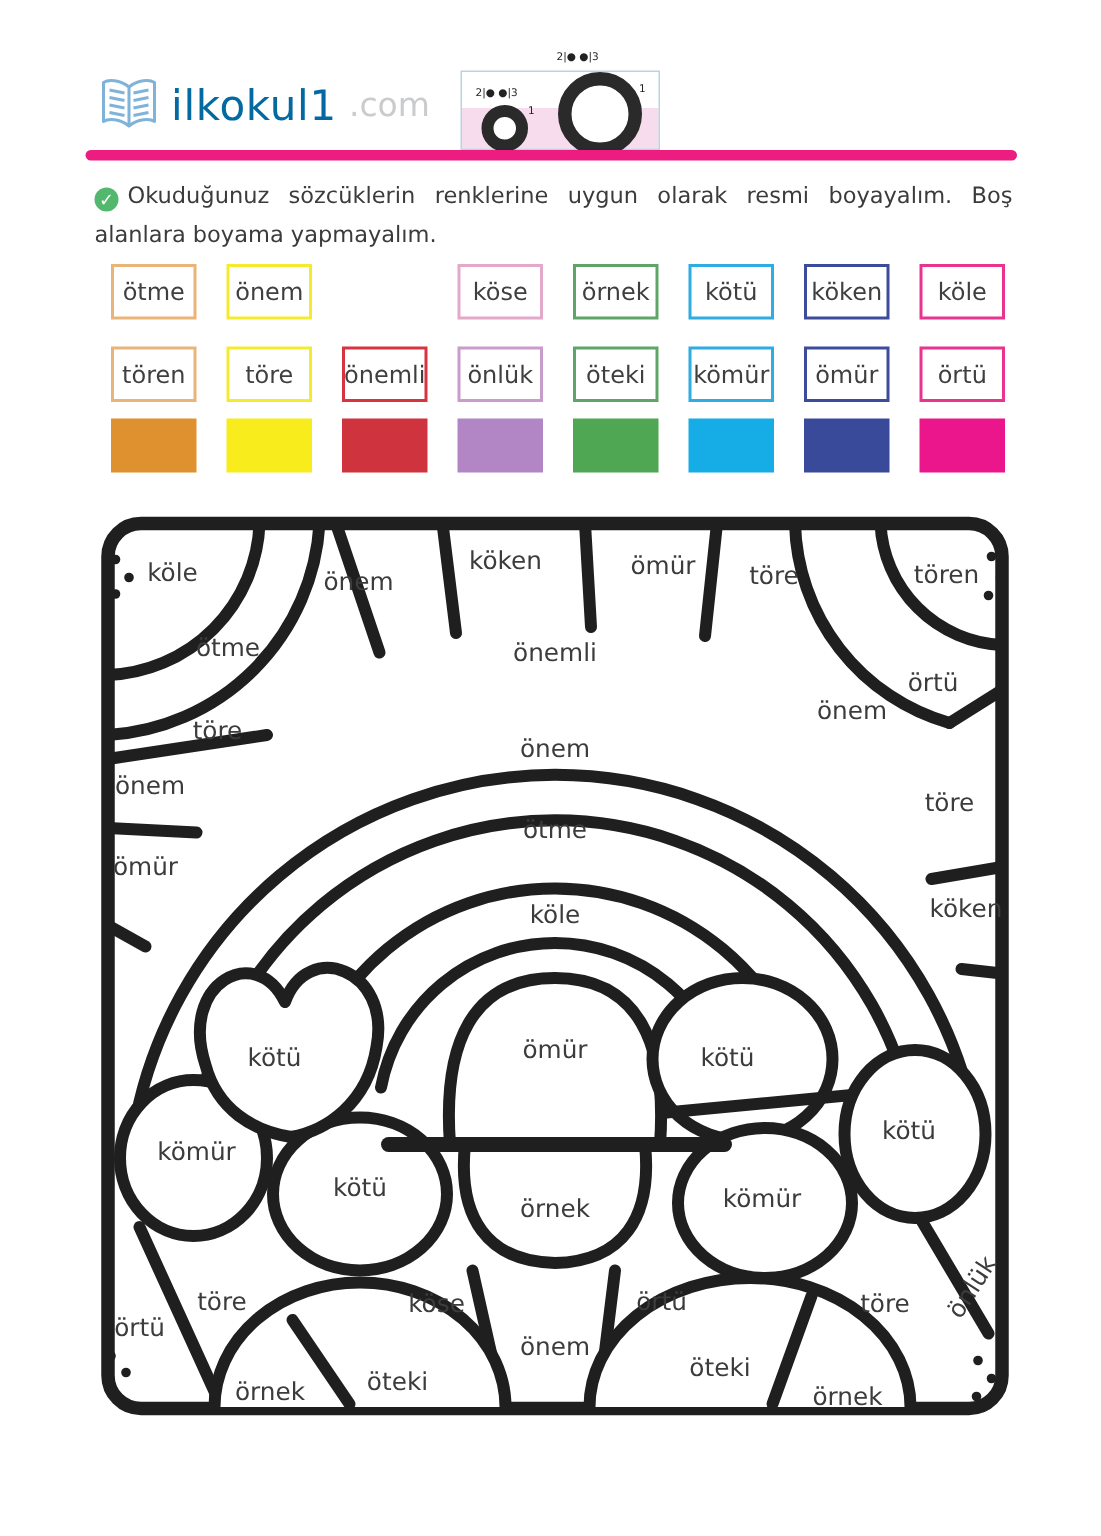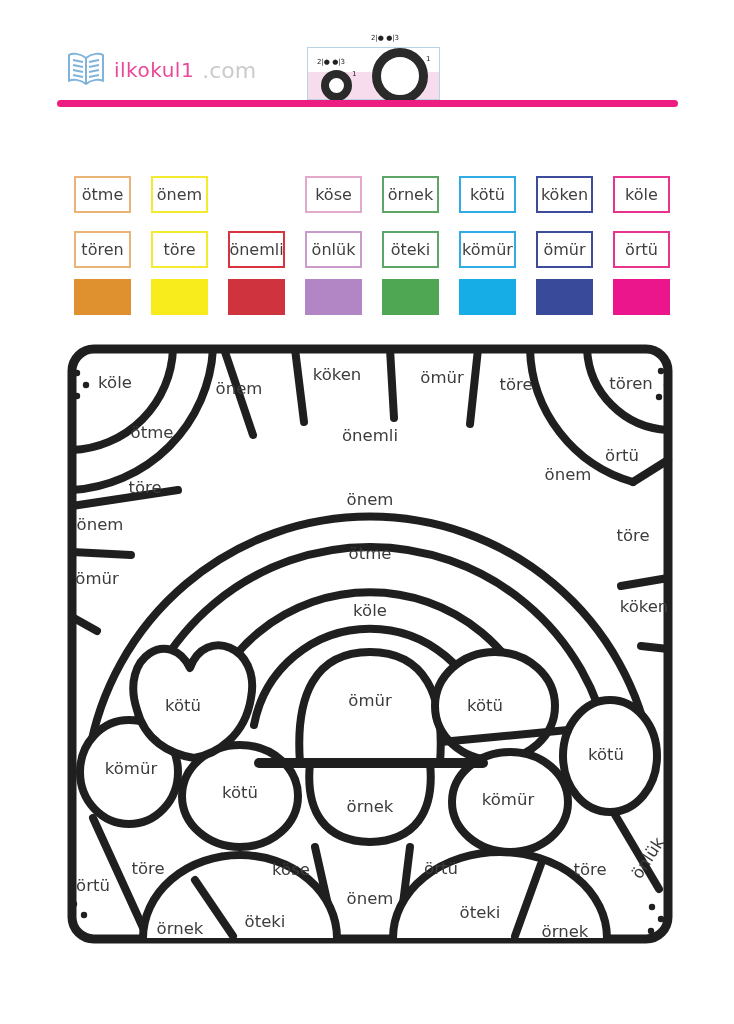--- a/index.html
+++ b/index.html
@@ -1,20 +1,20 @@
 <!DOCTYPE html>
 <html><head>
 <meta charset="utf-8">
 <style>
   html,body{margin:0;padding:0;background:#fff;}
   #page{position:relative;width:734px;height:1024px;background:#fff;overflow:hidden;
         font-family:"DejaVu Sans",sans-serif;color:#3b3b3b;}
   
   #logo{position:absolute;left:66px;top:52px;display:flex;align-items:center;gap:8px;}
-  #logo .lname{font-size:20px;color:#ec4899;letter-spacing:.5px;}
+  #logo .lname{font-size:28px;color:#0369a1;letter-spacing:.5px;}
   #logo .ltld{font-size:22px;color:#c9cbcd;}
   #top-image{position:absolute;left:307px;top:47px;width:131px;height:51px;
              border:1px solid #b8d4e4;background:linear-gradient(#ffffff 0 47%,#f7dced 47% 100%);}
   .donut{position:absolute;border-radius:50%;border:8px solid #2a2a2a;background:#fff;box-sizing:border-box;}
   #donut-small{left:13px;top:22px;width:31px;height:31px;}
   #donut-big{left:64px;top:0px;width:56px;height:56px;border-width:9px;}
   .marks{position:absolute;font-size:7px;color:#222;white-space:nowrap;font-weight:normal;}
   #marks-small{left:9px;top:10px;}
   #marks-big{left:63px;top:-14px;}
   .arcnum{position:absolute;font-size:7px;color:#222;}
@@ -63,20 +63,21 @@
     <span class="marks" id="marks-small">2|●  ●|3</span>
     <span class="marks" id="marks-big">2|●  ●|3</span>
     <span class="arcnum" id="arcnum-small">1</span>
     <span class="arcnum" id="arcnum-big">1</span>
     <div class="donut" id="donut-small"></div>
     <div class="donut" id="donut-big"></div>
   </div>
 
   <div id="pink-bar"></div>
 
+  <div id="instruction"><span id="check-icon">✓</span><span>Okuduğunuz sözcüklerin renklerine uygun olarak resmi boyayalım. Boş alanlara boyama yapmayalım.</span></div>
 
   <div class="legend-row" id="legend-row1">
       <div class="chip" style="border-color: rgb(234, 179, 119);">ötme</div>
       <div class="chip" style="border-color: rgb(245, 235, 46);">önem</div>
       <div class="chip-spacer"></div>
       <div class="chip" style="border-color: rgb(226, 169, 203);">köse</div>
       <div class="chip" style="border-color: rgb(95, 165, 103);">örnek</div>
       <div class="chip" style="border-color: rgb(47, 172, 227);">kötü</div>
       <div class="chip" style="border-color: rgb(60, 76, 155);">köken</div>
       <div class="chip" style="border-color: rgb(232, 51, 143);">köle</div>

